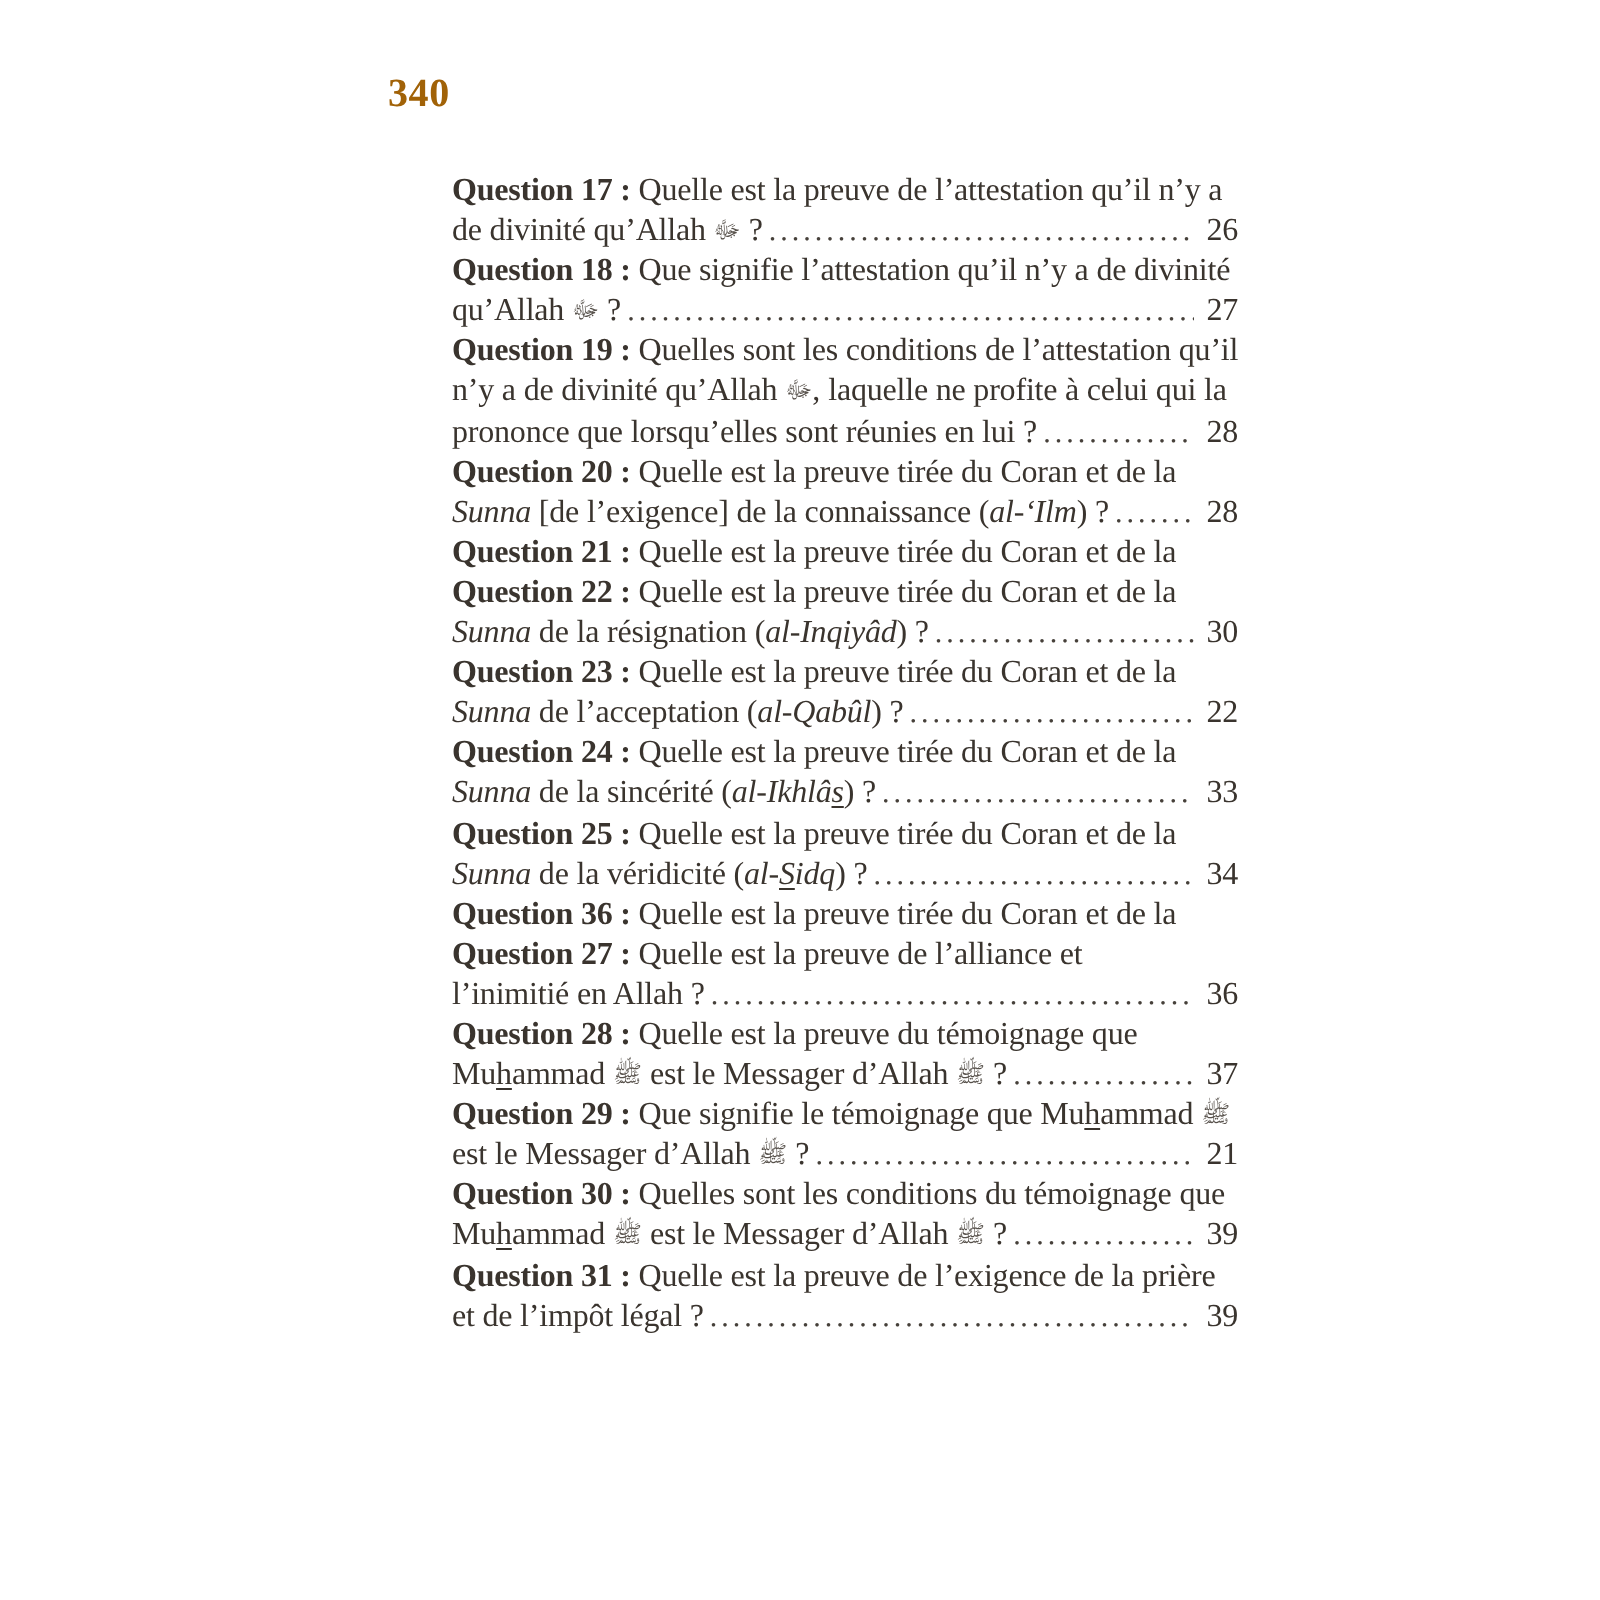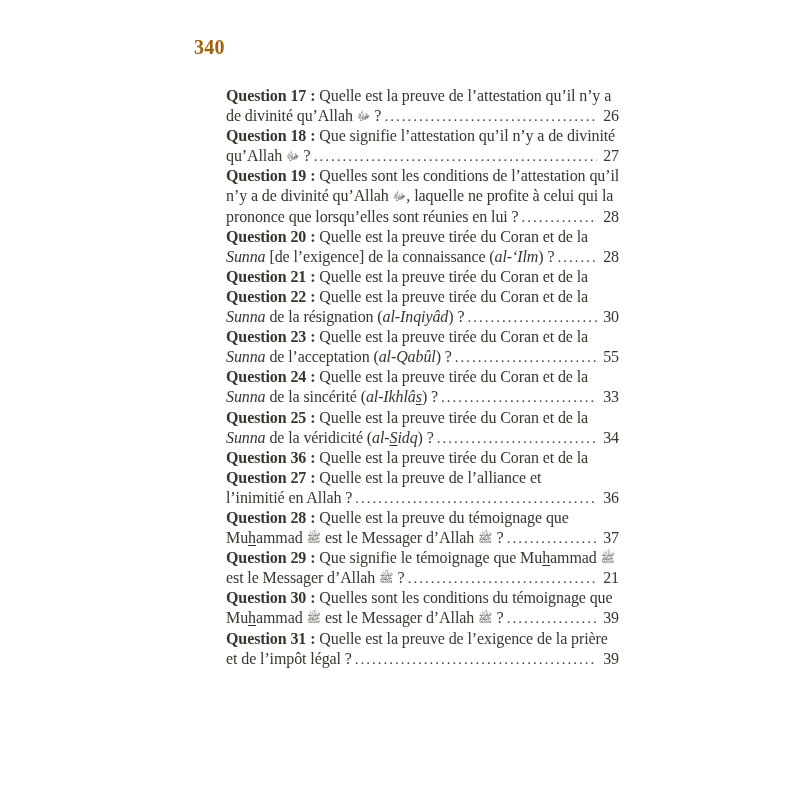--- a/index.html
+++ b/index.html
@@ -137,21 +137,21 @@
           <span class="pg">30</span>
         </div>
       </div>
       <div class="entry">
         <div class="line">
           <span class="txt"><span class="f-b">Question 23 : </span><span class="f-n">Quelle est la preuve tirée du Coran et de la</span></span>
         </div>
         <div class="line">
           <span class="txt"><span class="f-i">Sunna</span><span class="f-n"> de l’acceptation (</span><span class="f-i">al-Qabûl</span><span class="f-n">) ?</span></span>
           <span class="fill"></span>
-          <span class="pg">55</span>
+          <span class="pg">22</span>
         </div>
       </div>
       <div class="entry">
         <div class="line">
           <span class="txt"><span class="f-b">Question 24 : </span><span class="f-n">Quelle est la preuve tirée du Coran et de la</span></span>
         </div>
         <div class="line">
           <span class="txt"><span class="f-i">Sunna</span><span class="f-n"> de la sincérité (</span><span class="f-i">al-Ikhlâ</span><span class="f-iu">s</span><span class="f-n">) ?</span></span>
           <span class="fill"></span>
           <span class="pg">33</span>

